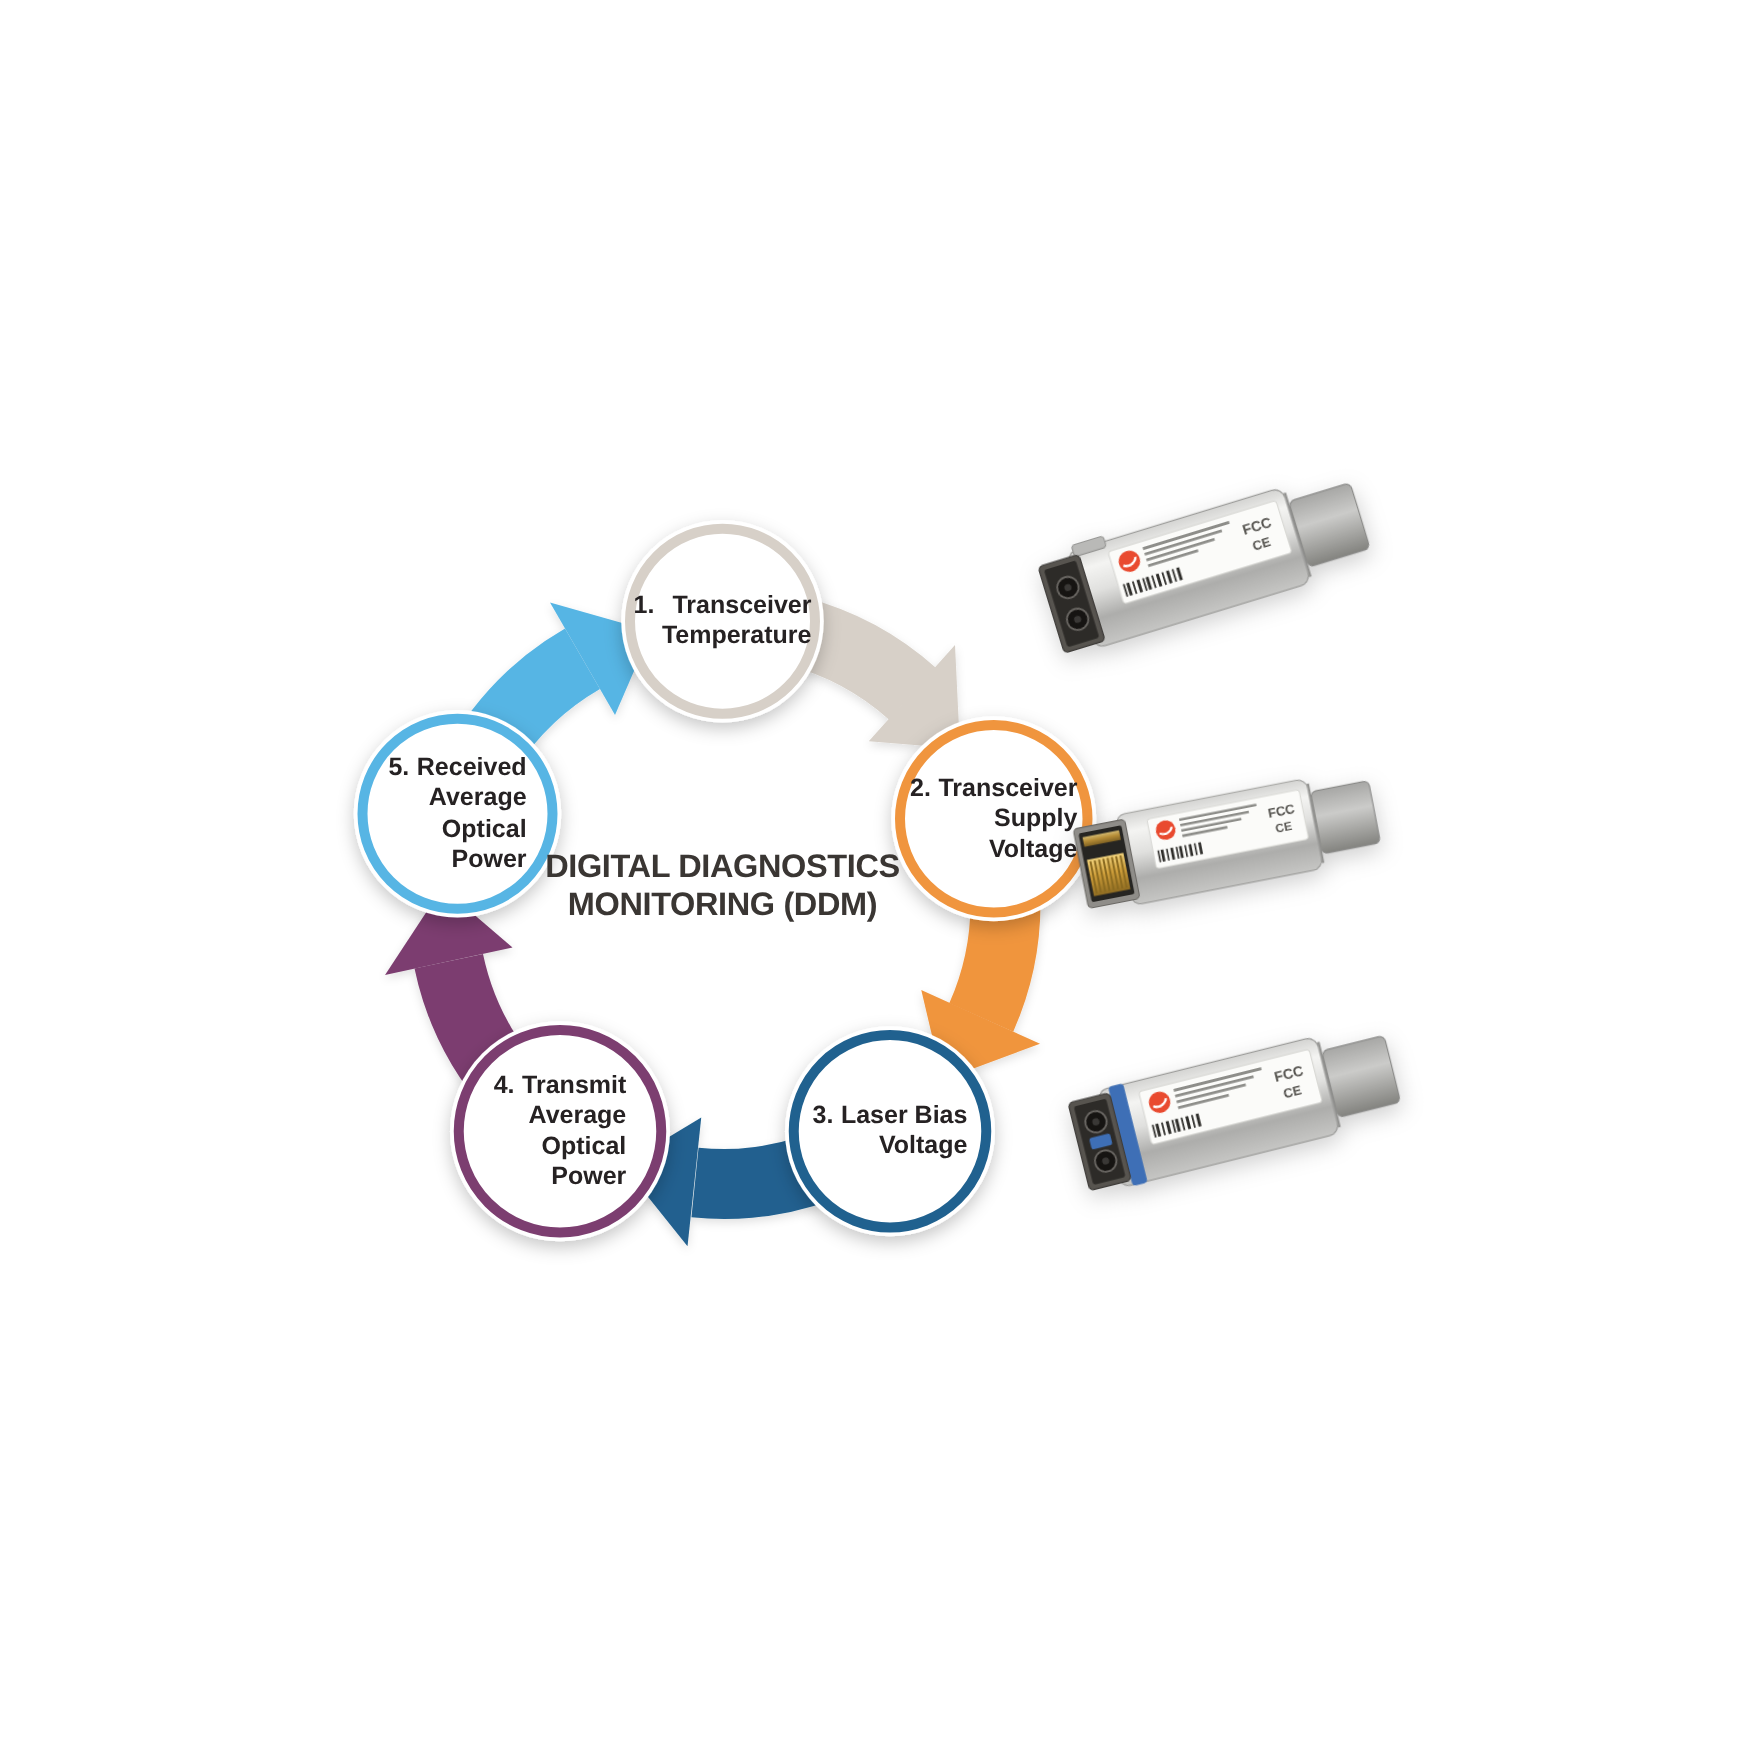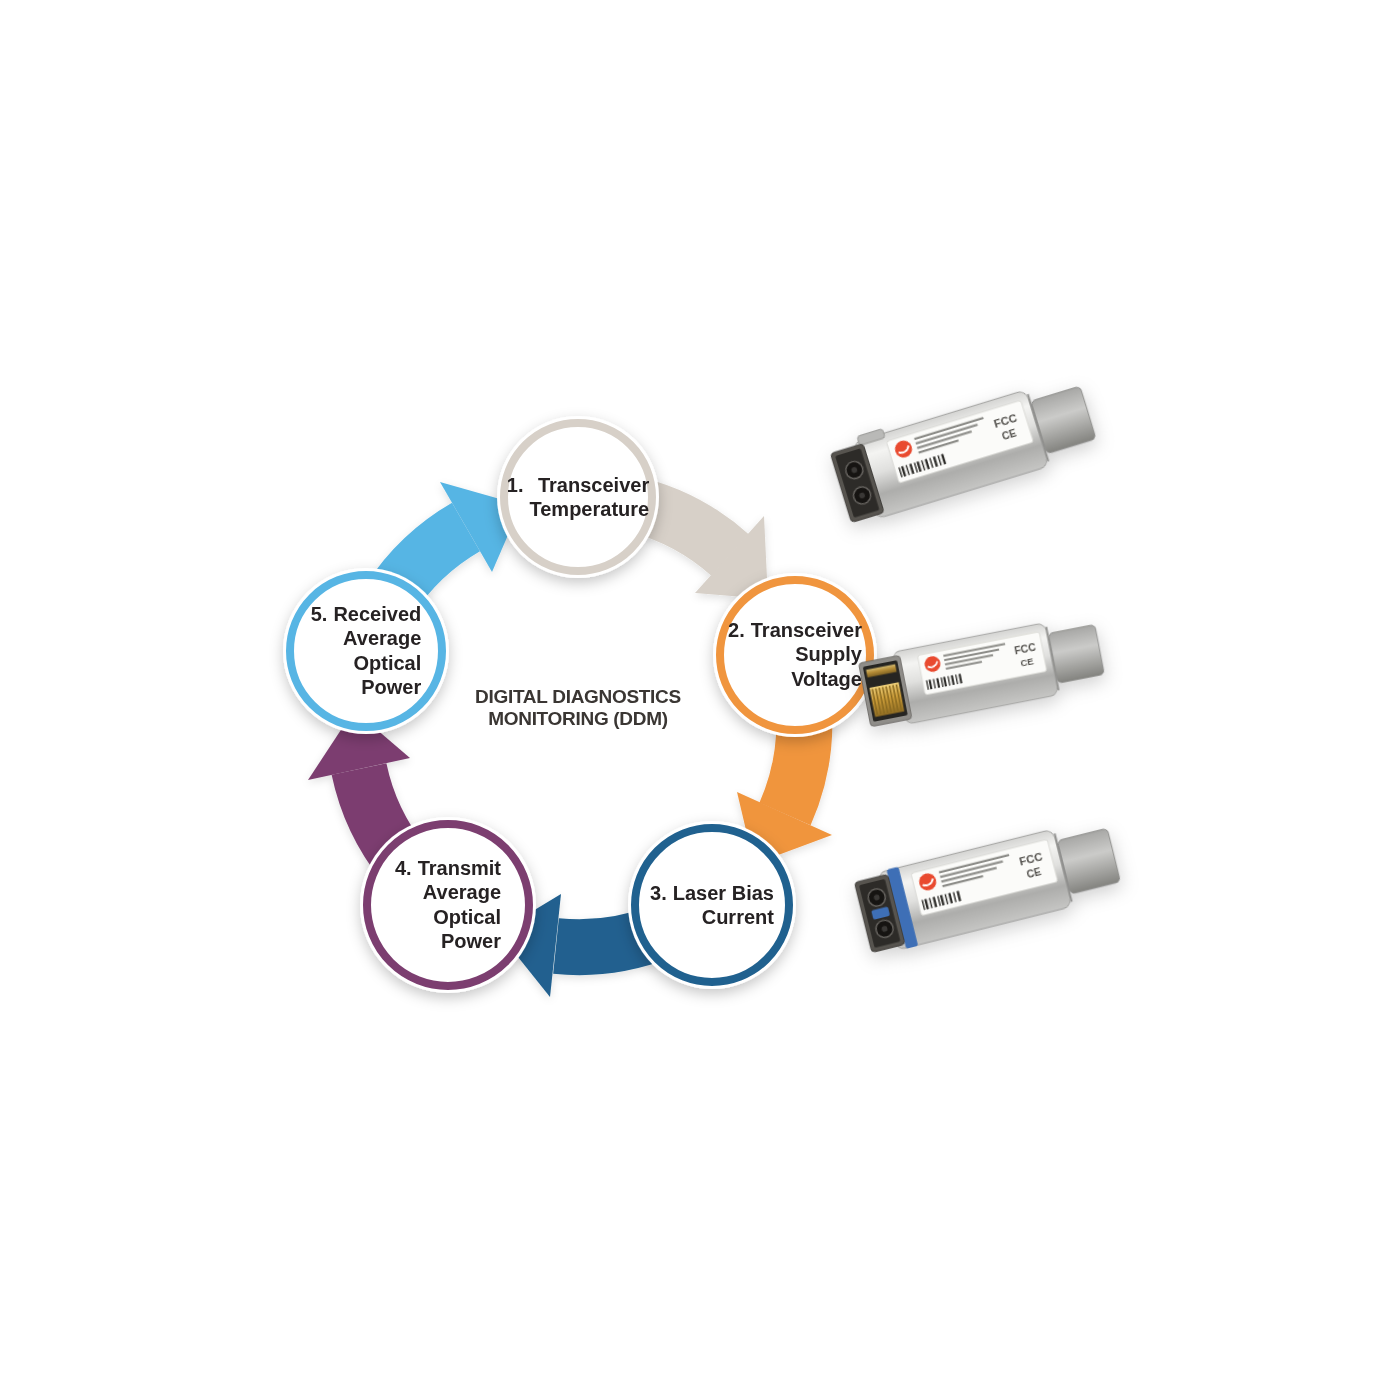--- a/index.html
+++ b/index.html
@@ -12,21 +12,21 @@
   .node-label{
     position:absolute;transform:translate(-50%,-50%);
     display:flex;gap:6px;align-items:flex-start;
     font-weight:bold;font-size:20px;line-height:1.22;color:#262223;
     text-align:left;white-space:nowrap;
   }
   .node-label .txt{white-space:pre-line;text-align:right;}
   .center-title{
     position:absolute;left:578px;top:708px;transform:translate(-50%,-50%);
     white-space:pre-line;text-align:center;
-    font-weight:800;font-size:19px;line-height:1.18;letter-spacing:-0.3px;
+    font-weight:800;font-size:26px;line-height:1.18;letter-spacing:-0.3px;
     color:#3a3633;width:560px;
   }
   .module{position:absolute;filter:drop-shadow(0 6px 9px rgba(0,0,0,0.18));}
   .module svg{display:block;width:100%;height:auto;}
   #module-1{left:822px;top:398px;width:285px;transform:rotate(-17deg);}
   #module-2{left:852px;top:624px;width:262px;transform:rotate(-11deg);}
   #module-3{left:846px;top:834px;width:285px;transform:rotate(-14deg);}
 </style>
 </head>
 <body>
@@ -114,21 +114,21 @@
   </div>
   <div class="node-label" style="left: 795px; top: 655px; color: rgb(38, 34, 35);">
     <span class="num">2.</span>
     <span class="txt">Transceiver
 Supply
 Voltage</span>
   </div>
   <div class="node-label" style="left: 712px; top: 905px; color: rgb(38, 34, 35);">
     <span class="num">3.</span>
     <span class="txt">Laser Bias
-Current</span>
+Voltage</span>
   </div>
   <div class="node-label" style="left: 448px; top: 905px; color: rgb(38, 34, 35);">
     <span class="num">4.</span>
     <span class="txt">Transmit
 Average
 Optical
 Power</span>
   </div>
   <div class="node-label" style="left: 366px; top: 651px; color: rgb(38, 34, 35);">
     <span class="num">5.</span>

